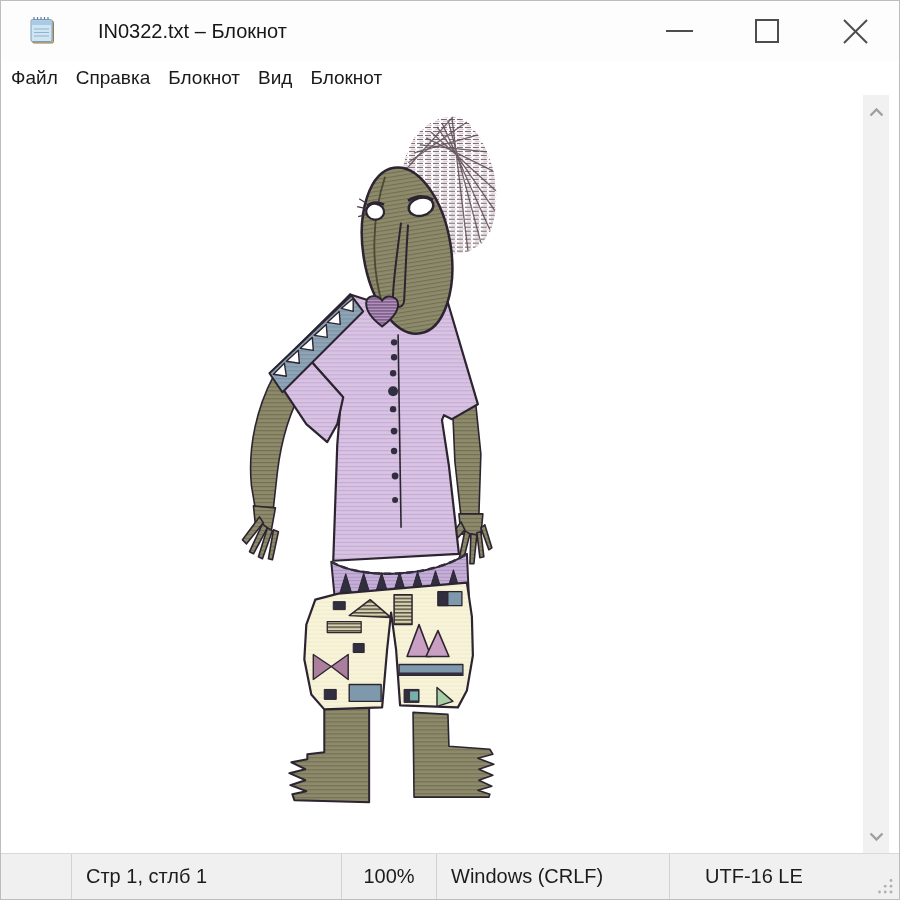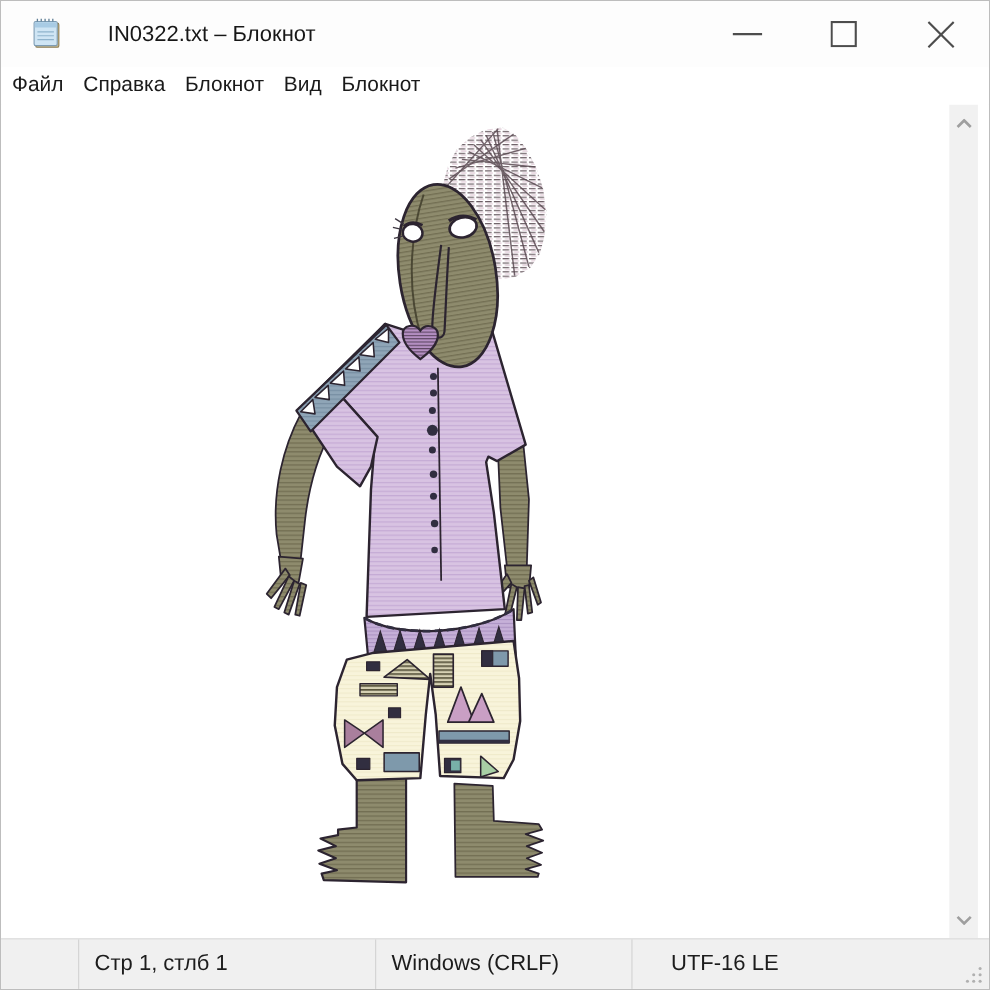--- a/index.html
+++ b/index.html
@@ -272,20 +272,21 @@
         <svg width="15" height="9" viewBox="0 0 15 9">
           <polyline points="1.5,1.5 7.5,7.5 13.5,1.5" fill="none" stroke="#9f9f9f" stroke-width="2.4"></polyline>
         </svg>
       </button>
     </div>
   </div>
 
   <div class="statusbar">
     <div class="seg first"></div>
     <div class="seg cursor">Стр 1, стлб 1</div>
+    <div class="seg zoom">100%</div>
     <div class="seg eol">Windows (CRLF)</div>
     <div class="seg enc">UTF-16 LE</div>
     <svg class="grip" width="17" height="17" viewBox="0 0 17 17">
       <g fill="#b0b0b0">
         <circle cx="14" cy="2.5" r="1.4"></circle>
         <circle cx="14" cy="8.2" r="1.4"></circle>
           <circle cx="8.2" cy="8.2" r="1.4"></circle>
         <circle cx="14" cy="14" r="1.4"></circle>
           <circle cx="8.2" cy="14" r="1.4"></circle>
           <circle cx="2.5" cy="14" r="1.4"></circle>

